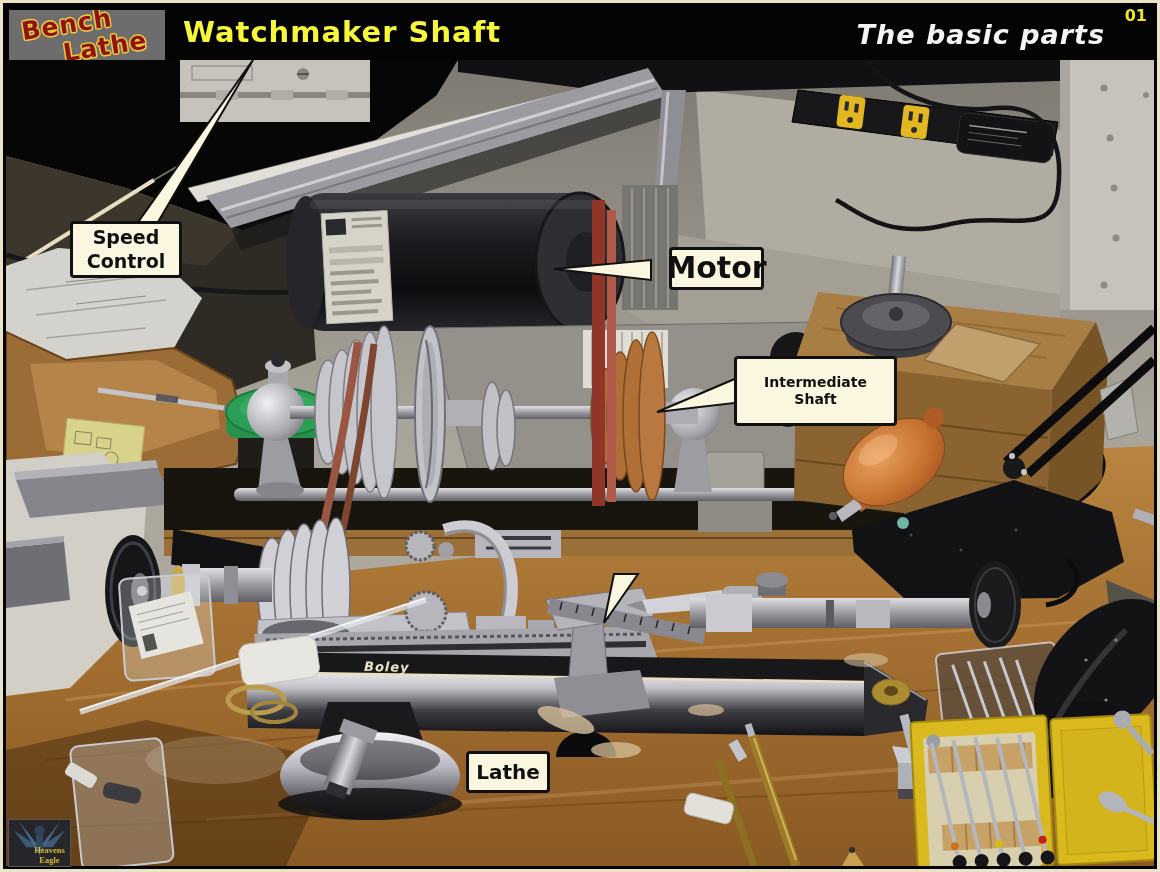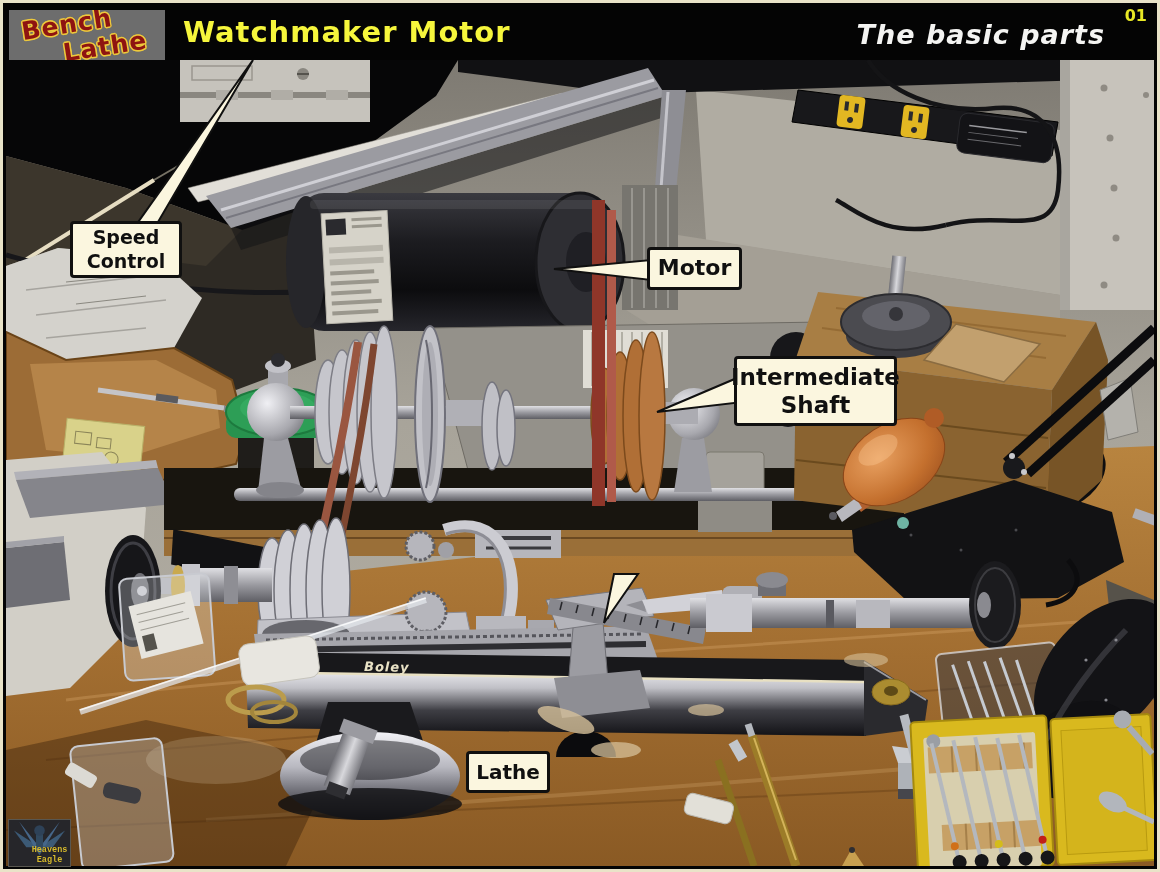--- a/index.html
+++ b/index.html
@@ -18,42 +18,42 @@
   .subtitle{position:absolute;right:52px;top:16px;font-size:27px;font-weight:bold;color:#f4f4f2;letter-spacing:1px;font-style:italic;}
   .page-num{position:absolute;right:10px;top:3px;font-size:16px;font-weight:bold;color:#e8e825;}
   
   .photo{position:absolute;left:6px;top:60px;width:1148px;height:806px;background:#a21caf;}
   .photo svg{position:absolute;left:0;top:0;}
   
   .callout{position:absolute;background:#fbf6df;border:3px solid #101010;border-radius:4px;
     color:#101010;font-weight:bold;text-align:center;white-space:pre-line;line-height:1.22;
     display:flex;align-items:center;justify-content:center;box-sizing:border-box;z-index:5;}
   .c-speed{left:70px;top:221px;width:112px;height:57px;font-size:19px;}
-  .c-motor{left:647px;top:247px;width:95px;height:43px;font-size:22px;}
-  .c-int{left:734px;top:356px;width:163px;height:70px;font-size:23px;}
+  .c-motor{left:669px;top:247px;width:95px;height:43px;font-size:30px;}
+  .c-int{left:734px;top:356px;width:163px;height:70px;font-size:14px;}
   .c-tool{left:597px;top:521px;width:96px;height:58px;font-size:20px;}
   .c-lathe{left:466px;top:751px;width:84px;height:42px;font-size:20px;}
   
   .eagle{position:absolute;left:8px;top:819px;width:63px;height:48px;background:#26262a;
     border:1px solid #595750;box-sizing:border-box;z-index:6;}
   .eagle-text{position:absolute;left:0;right:0;bottom:1px;text-align:center;font-size:8.5px;
-    font-weight:bold;color:#d6b92c;font-family:Liberation Mono, monospace;padding-left:20px;}
+    font-weight:bold;color:#d6b92c;font-family:Liberation Serif, serif;padding-left:20px;}
 </style>
 </head>
 <body>
 
 <div class="stage">
   <div class="inner"></div>
 
   <div class="header">
     <div class="logo-box">
       <span class="logo-line logo-l1">Bench</span>
       <span class="logo-line logo-l2">Lathe</span>
     </div>
-    <span class="title">Watchmaker Motor</span>
+    <span class="title">Watchmaker Shaft</span>
     <span class="subtitle">The basic parts</span>
     <span class="page-num">01</span>
   </div>
 
   <div class="photo">
   <svg width="1148" height="806" viewBox="0 0 1148 806" font-family="DejaVu Sans, sans-serif">
     <defs>
       <linearGradient id="wallG" x1="0" y1="0" x2="0" y2="1">
             <stop offset="0" stop-color="#7e7a72"></stop>
             <stop offset=".45" stop-color="#a8a49a"></stop>

